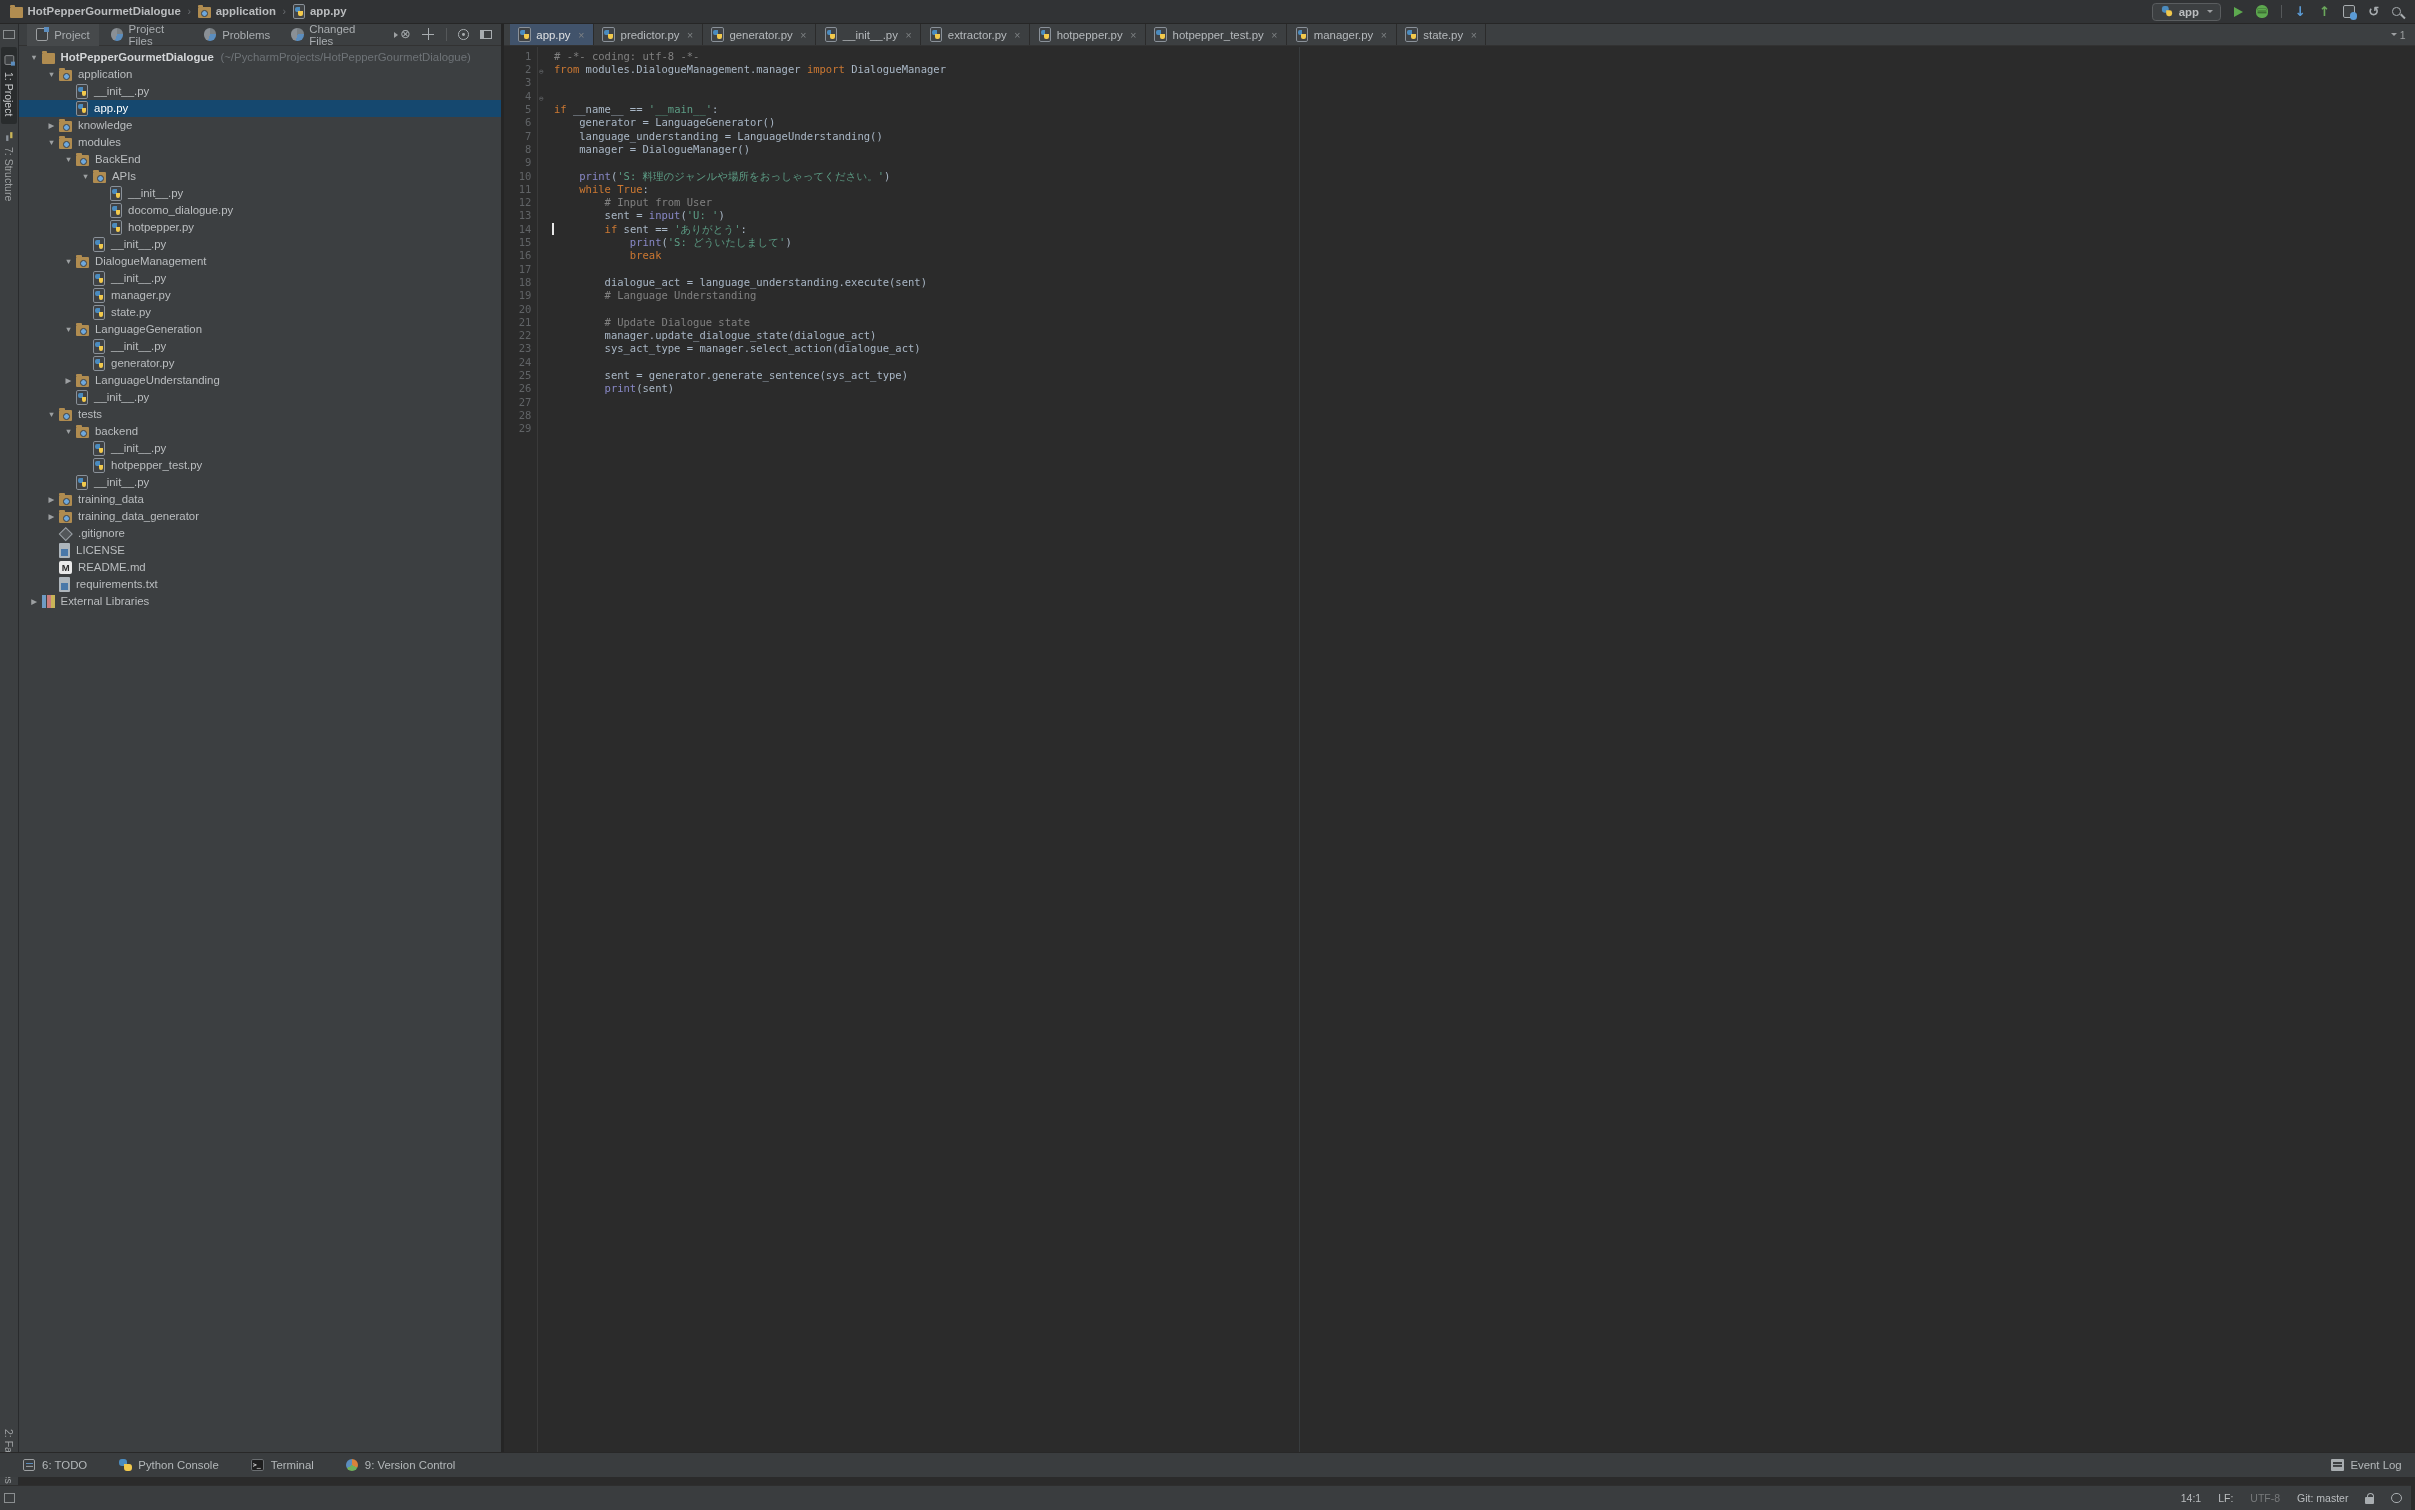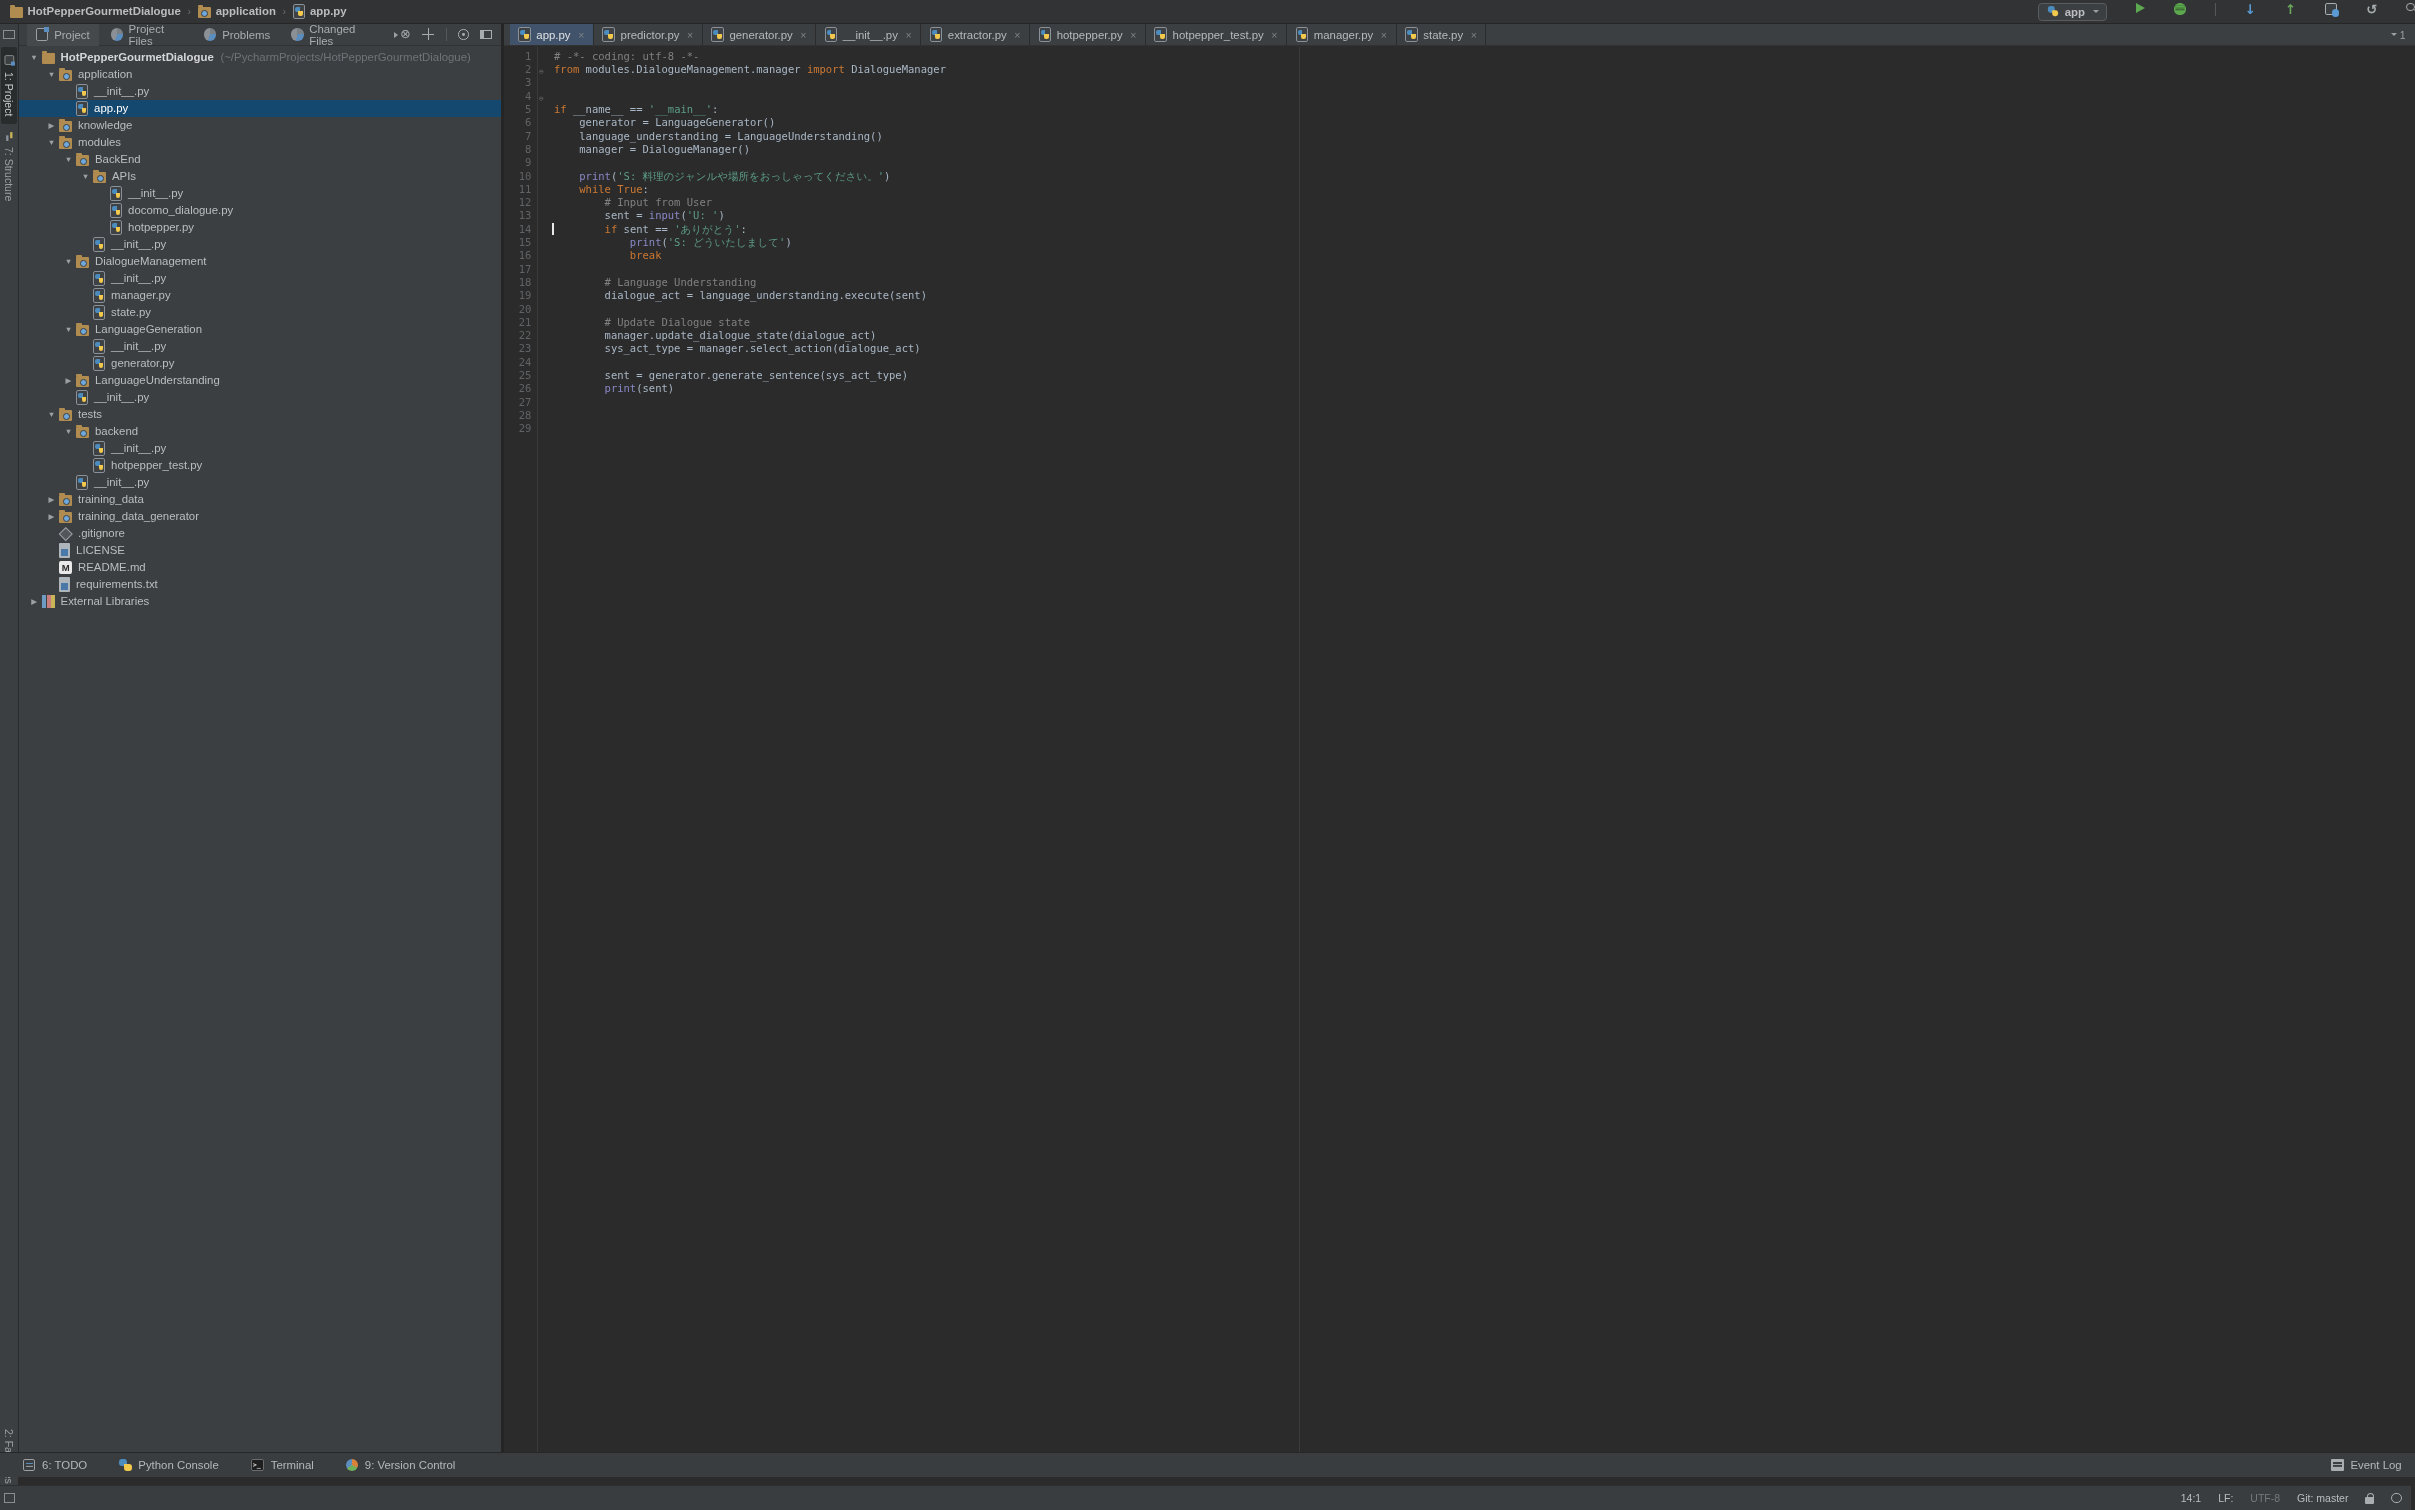--- a/index.html
+++ b/index.html
@@ -6,21 +6,21 @@
   html,body { width:2416px; height:1510px; overflow:hidden; background:#2B2B2B;
     font-family:"Liberation Sans", sans-serif; }
   .app { position:absolute; inset:0; }
 
   
   .topbar { position:absolute; left:0; top:0; width:2416px; height:24px;
     background:#313335; border-bottom:1px solid #262626; display:flex; align-items:center; }
   .crumbs { display:flex; align-items:center; gap:3.8px; padding-left:9.5px; }
   .crumb { display:flex; align-items:center; gap:4.8px; color:#BBBDBF; font-size:11.4px; font-weight:bold; }
   .crumb-sep { color:#6A6E71; font-size:10.5px; padding:0 2.9px; }
-  .run-controls { margin-left:auto; display:flex; gap:29px; padding-right:1px; }
+  .run-controls { margin-left:auto; display:flex; align-items:center; gap:13px; padding-right:15px; }
   .run-combo { display:flex; align-items:center; gap:5.7px; border:1px solid #5A5D5F; border-radius:3.8px;
     background:#3C3F41; height:18px; padding:0 7.6px; color:#BBBDBF; font-size:11.4px; font-weight:bold; }
   .combo-arrow { width:0; height:0; border-left:3.8px solid transparent; border-right:3.8px solid transparent;
     border-top:3.8px solid #9DA0A2; margin-left:1.9px; }
   .tb-sep { width:1px; height:13.3px; background:#55585A; }
 
   
   .ic { display:inline-block; position:relative; flex:none; }
   .ic-folder, .ic-pkg { width:13.3px; height:10.5px; background:#B08C50; border-radius:1px; margin-top:1.9px; }
   .ic-folder::before, .ic-pkg::before { content:""; position:absolute; left:0; top:-1.9px; width:5.7px; height:1.9px;
@@ -510,22 +510,22 @@
           <div class="code-line"><span class="tk-p">    manager = DialogueManager()</span></div>
           <div class="code-line">&nbsp;</div>
           <div class="code-line"><span class="tk-p">    </span><span class="tk-b">print</span><span class="tk-p">(</span><span class="tk-s">'S: 料理のジャンルや場所をおっしゃってください。'</span><span class="tk-p">)</span></div>
           <div class="code-line"><span class="tk-p">    </span><span class="tk-k">while</span><span class="tk-p"> </span><span class="tk-k">True</span><span class="tk-p">:</span></div>
           <div class="code-line"><span class="tk-p">        </span><span class="tk-c"># Input from User</span></div>
           <div class="code-line"><span class="tk-p">        sent = </span><span class="tk-b">input</span><span class="tk-p">(</span><span class="tk-s">'U: '</span><span class="tk-p">)</span></div>
           <div class="code-line"><span class="tk-p">        </span><span class="tk-k">if</span><span class="tk-p"> sent == </span><span class="tk-s">'ありがとう'</span><span class="tk-p">:</span></div>
           <div class="code-line"><span class="tk-p">            </span><span class="tk-b">print</span><span class="tk-p">(</span><span class="tk-s">'S: どういたしまして'</span><span class="tk-p">)</span></div>
           <div class="code-line"><span class="tk-p">            </span><span class="tk-k">break</span></div>
           <div class="code-line">&nbsp;</div>
+          <div class="code-line"><span class="tk-p">        dialogue_act = language_understanding.execute(sent)</span></div>
           <div class="code-line"><span class="tk-p">        </span><span class="tk-c"># Language Understanding</span></div>
-          <div class="code-line"><span class="tk-p">        dialogue_act = language_understanding.execute(sent)</span></div>
           <div class="code-line">&nbsp;</div>
           <div class="code-line"><span class="tk-p">        </span><span class="tk-c"># Update Dialogue state</span></div>
           <div class="code-line"><span class="tk-p">        manager.update_dialogue_state(dialogue_act)</span></div>
           <div class="code-line"><span class="tk-p">        sys_act_type = manager.select_action(dialogue_act)</span></div>
           <div class="code-line">&nbsp;</div>
           <div class="code-line"><span class="tk-p">        sent = generator.generate_sentence(sys_act_type)</span></div>
           <div class="code-line"><span class="tk-p">        </span><span class="tk-b">print</span><span class="tk-p">(sent)</span></div>
         </div>
     </div>
   </div>

